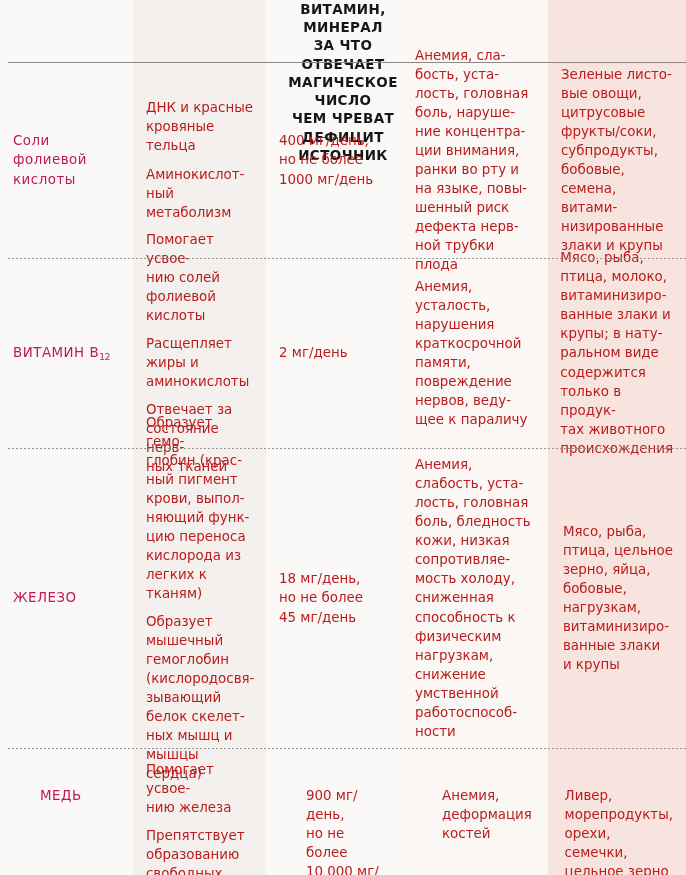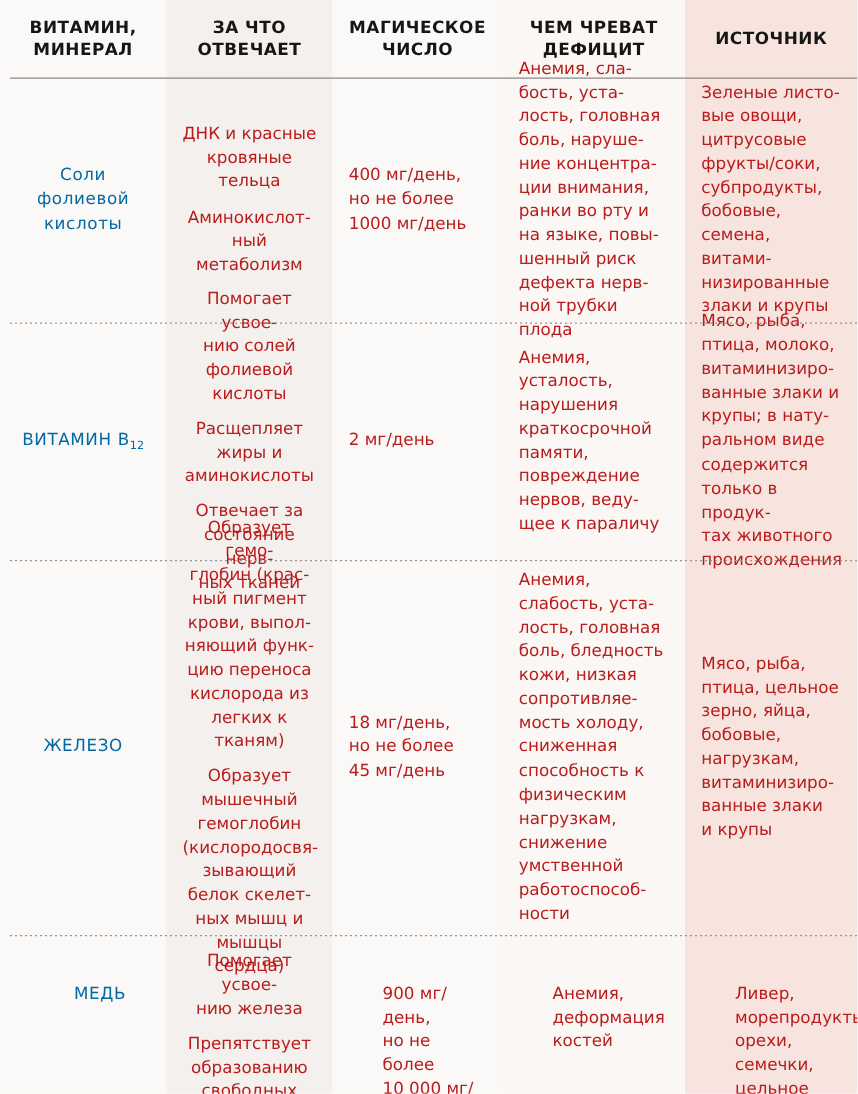--- a/index.html
+++ b/index.html
@@ -54,26 +54,27 @@
     box-sizing: border-box;
     padding: 0 13px;
     display: flex;
     flex-direction: column;
     justify-content: center;
   }
   .c1 { width: 133px; }
   .c2 { width: 133px; }
   .c3 { width: 136px; }
   .c4 { width: 146px; }
-  .c5 { width: 138px; }
+  .c5 { width: 138px; align-items: flex-end; }
 
   
   .header-row {
     height: 62px;
     align-items: center;
+    flex-direction: column;
   }
   .header-row .cell {
     justify-content: center;
     align-items: center;
     text-align: center;
     height: 62px;
   }
   .hdr-text {
     font-size: 13.5px;
     font-weight: 700;
@@ -115,26 +116,25 @@
 
   .body-text {
     font-size: 13.4px;
     line-height: 1.42;
     color: #b91c1c;
     white-space: pre-line;
   }
   .name-text {
     font-size: 13.4px;
     line-height: 1.42;
-    color: #0369a1;
+    color: #be185d;
     letter-spacing: 0.5px;
     white-space: pre-line;
-    text-align: center;
-  }
-  .func-item { margin-bottom: 9px; text-align: center; }
+  }
+  .func-item { margin-bottom: 9px; }
   .func-item:last-child { margin-bottom: 0; }
 
   sub {
     font-size: 9px;
     vertical-align: baseline;
     position: relative;
     bottom: -3px;
     letter-spacing: 0;
   }
 

